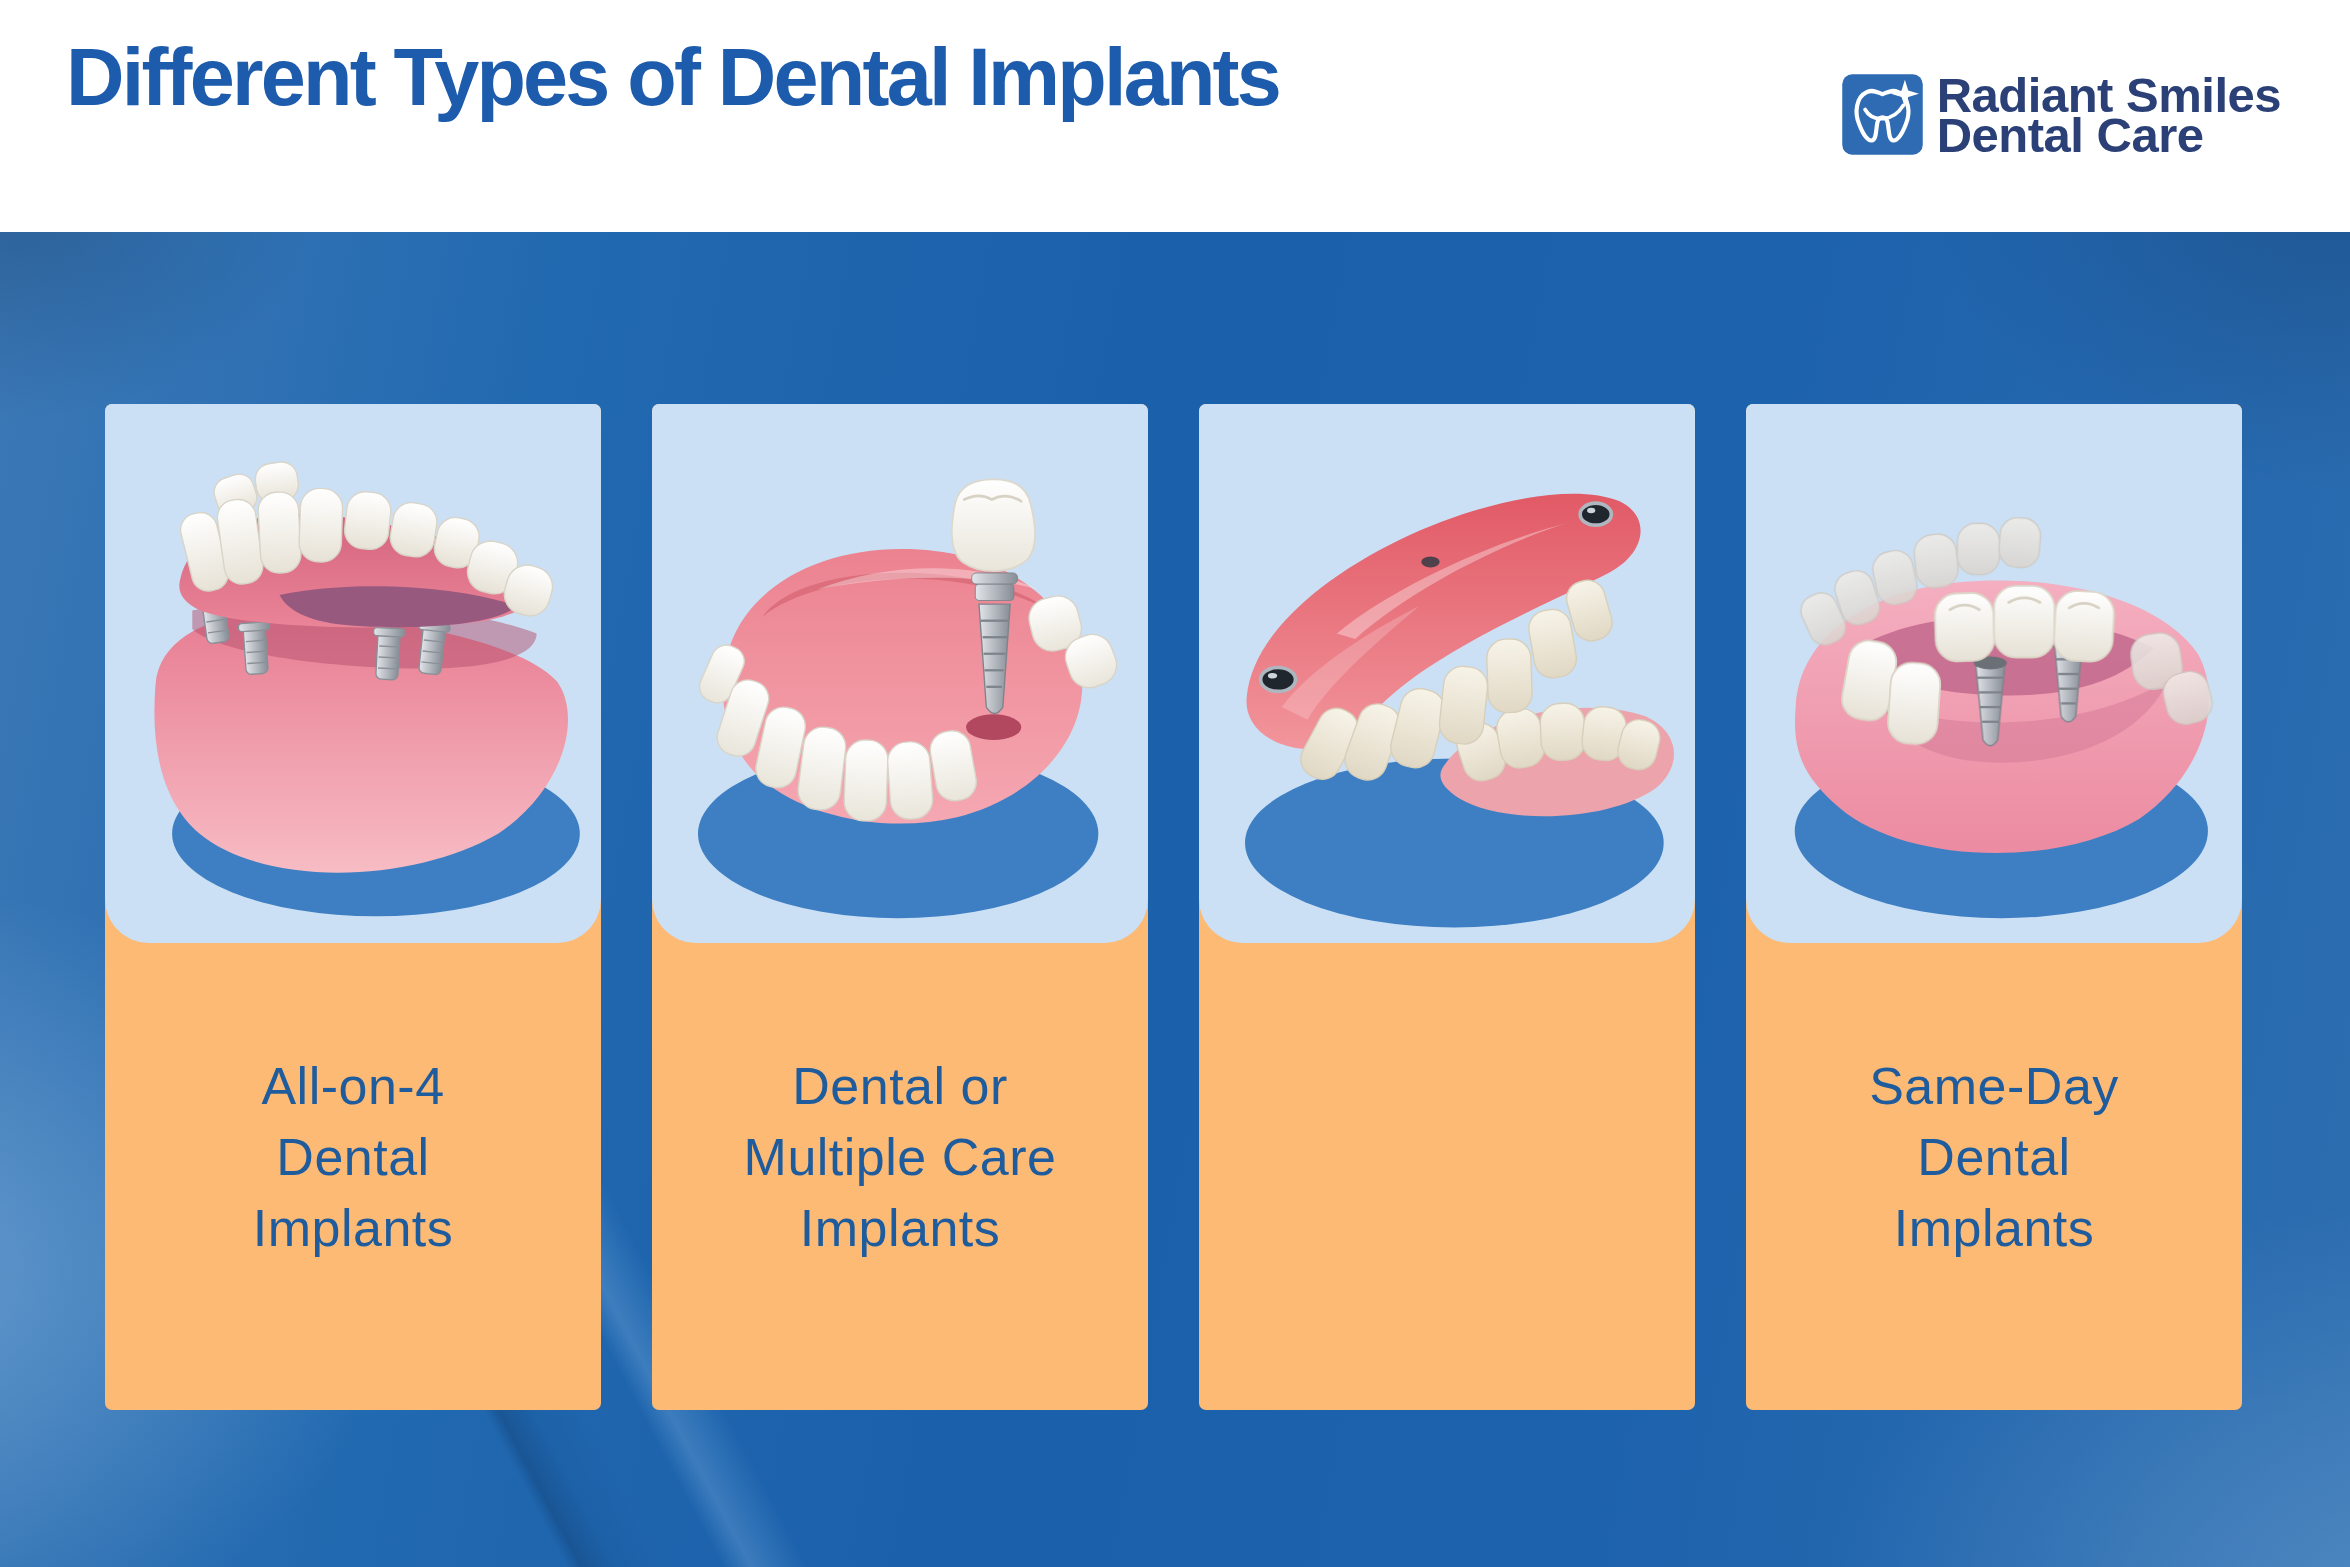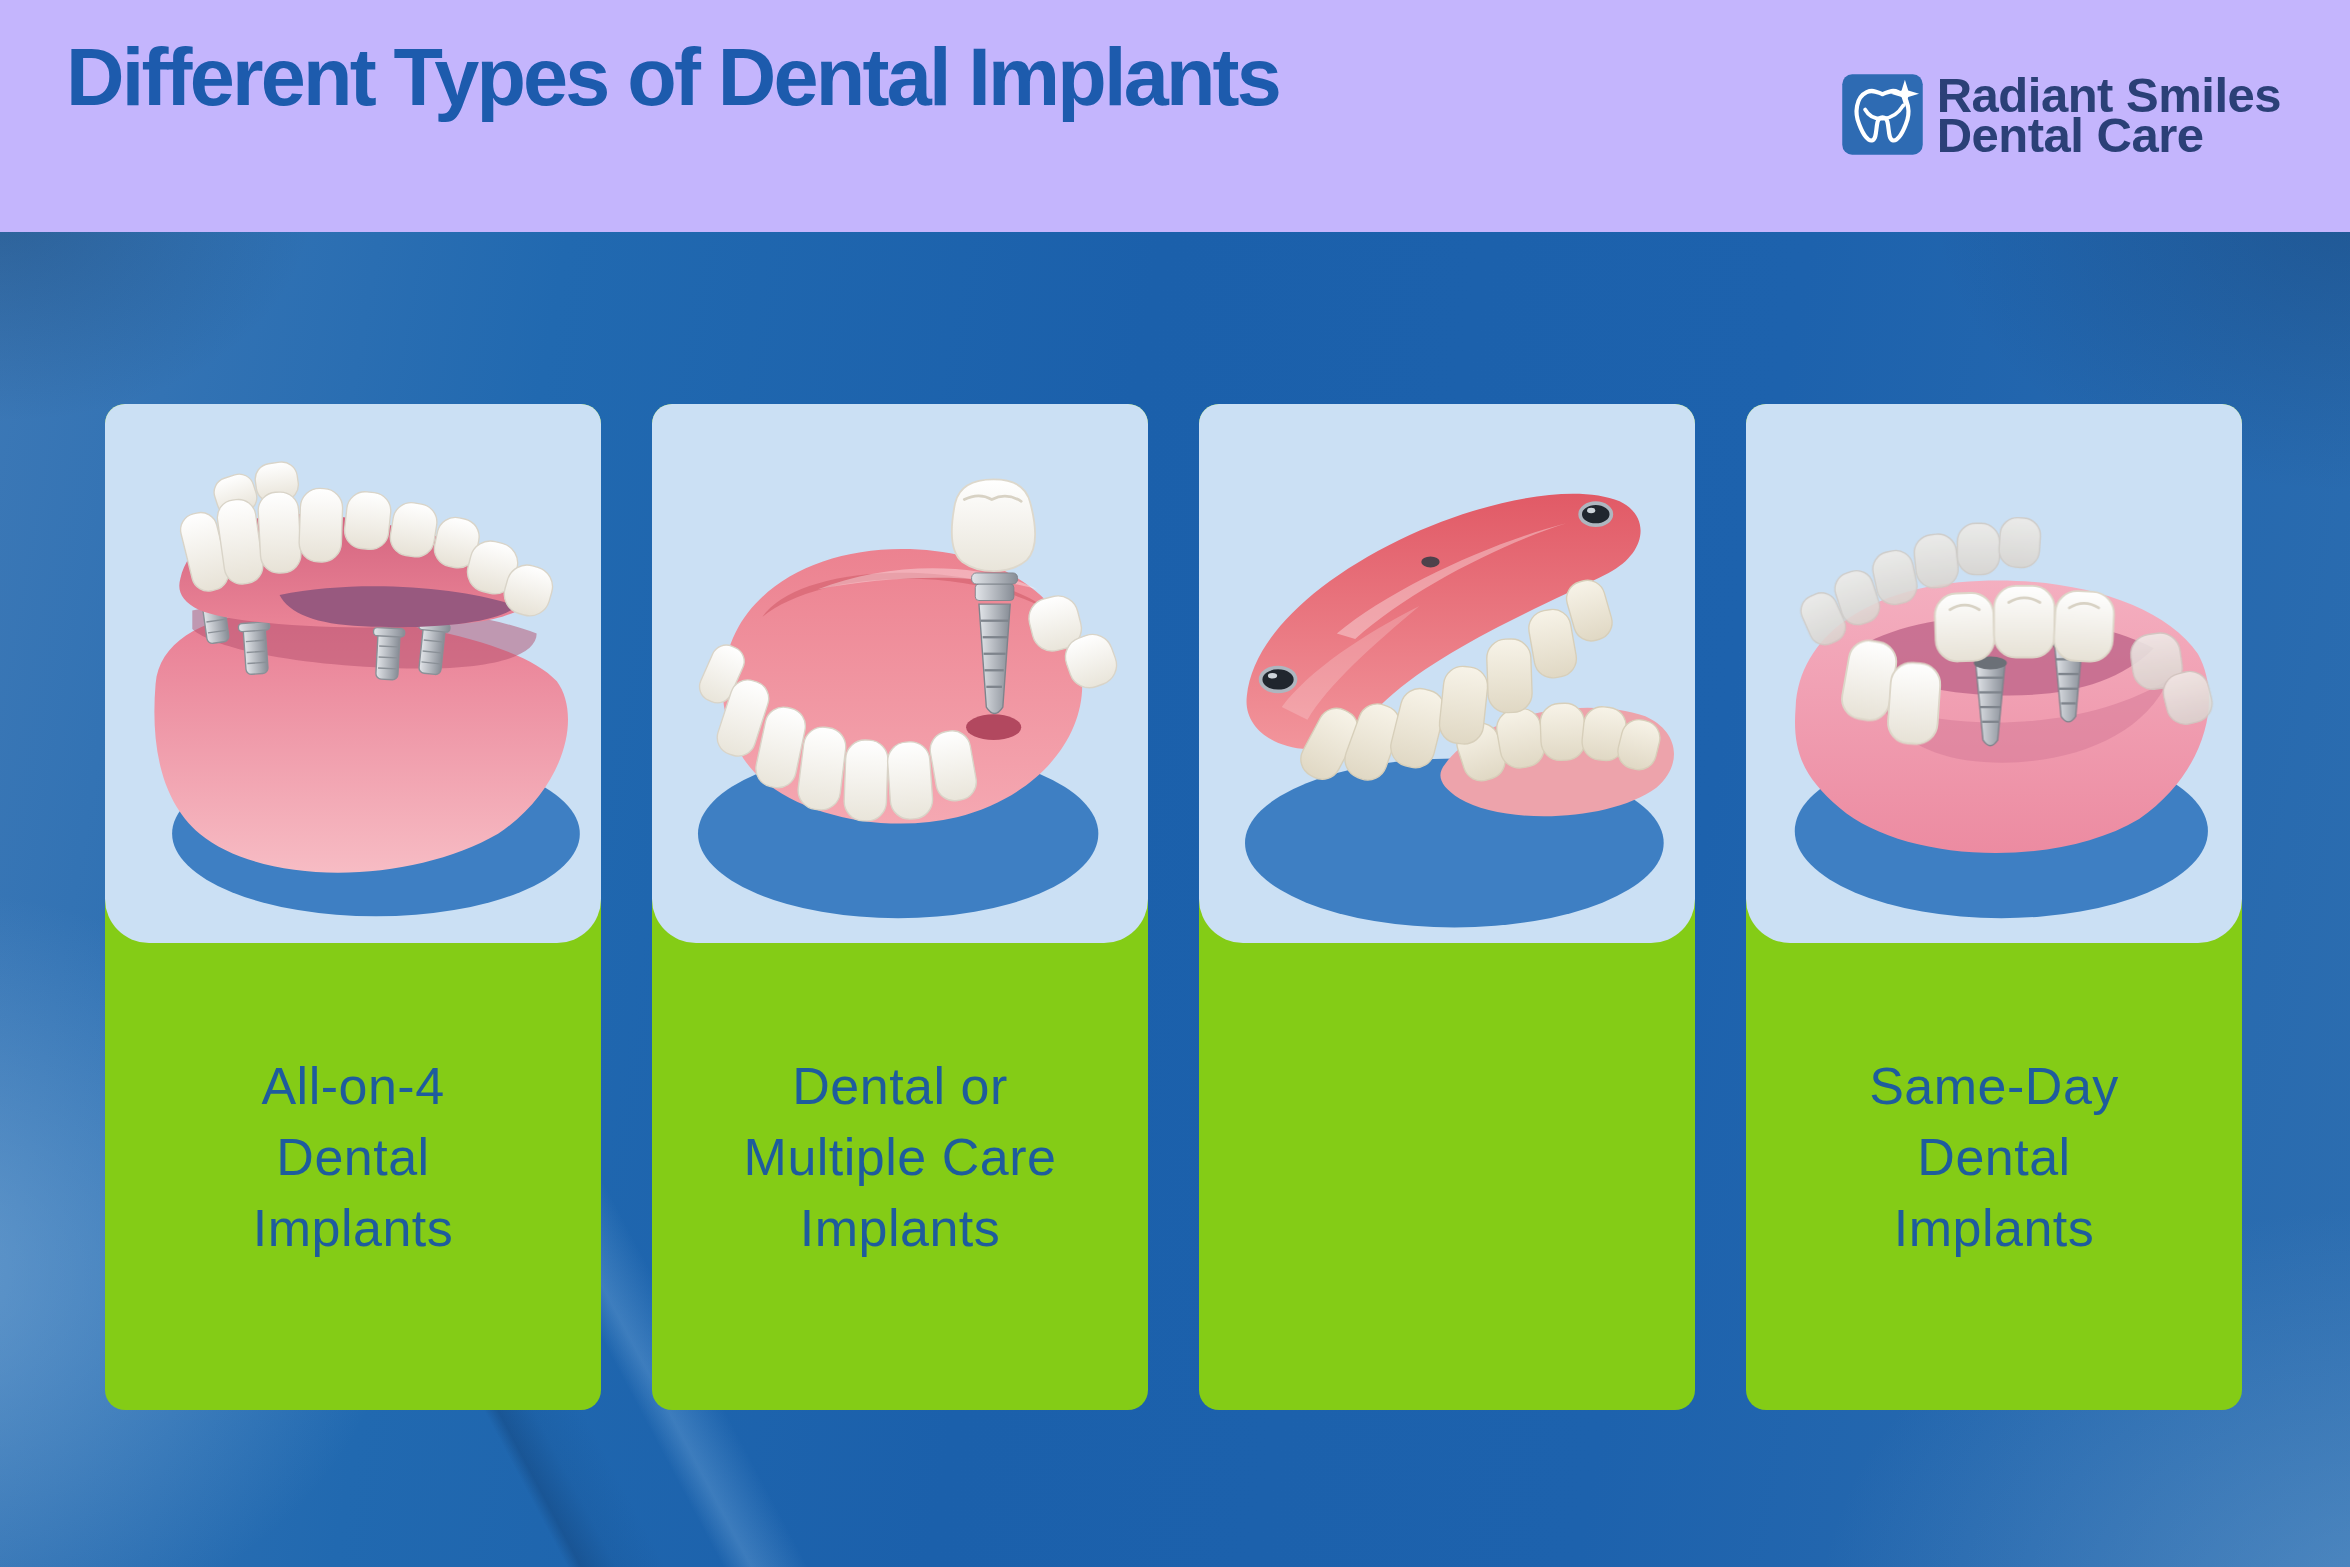--- a/index.html
+++ b/index.html
@@ -2,21 +2,21 @@
 <html style="font-size:14.7px"><head>
 <meta charset="utf-8">
 <style>
   html,body{margin:0;padding:0;background:#0c3c74;}
   #canvas{
     position:relative;width:2351px;height:1568px;overflow:hidden;
     font-family:"Liberation Sans",sans-serif;
   }
   
   .header{
-    position:absolute;left:0;top:0;width:2351px;height:232px;background:#c4b5fd;z-index:3;
+    position:absolute;left:0;top:0;width:2351px;height:232px;background:#ffffff;z-index:3;
   }
   .page-title{
     position:absolute;left:66px;top:27.5px;margin:0;
     font-size:81px;line-height:99px;font-weight:800;letter-spacing:-2.8px;
     color:#1d5bad;white-space:nowrap;
   }
   .logo{position:absolute;top:73px;right:70px;display:flex;align-items:center;gap:13px;}
   .logo-box{width:83px;height:83px;display:block;}
   .logo-text{font-size:49px;line-height:40px;font-weight:700;color:#2b4077;letter-spacing:-0.5px;}
   
@@ -34,21 +34,21 @@
     background:
       linear-gradient(62deg, transparent 40%, rgba(16,58,108,.38) 41%, rgba(16,58,108,.10) 43.5%, transparent 47%),
       linear-gradient(62deg, transparent 51%, rgba(150,195,235,.26) 53%, transparent 57%);
     pointer-events:none;
   }
   
   .cards-row{
     position:absolute;left:105px;top:404px;display:flex;gap:51px;z-index:4;
   }
   .card{
-    width:496px;height:1006px;background:#84cc16;border-radius:20px;
+    width:496px;height:1006px;background:#fdba74;border-radius:7px;
     overflow:hidden;position:relative;
   }
   .card-panel{
     position:relative;width:496px;height:539px;background:#cbe0f4;
     border-radius:0 0 44px 44px;overflow:hidden;
   }
   .card-panel svg{position:absolute;left:0;top:0;width:496px;height:539px;}
   .card-label{
     padding-top:108px;text-align:center;
     font-size:52px;line-height:71px;font-weight:400;letter-spacing:0.5px;

